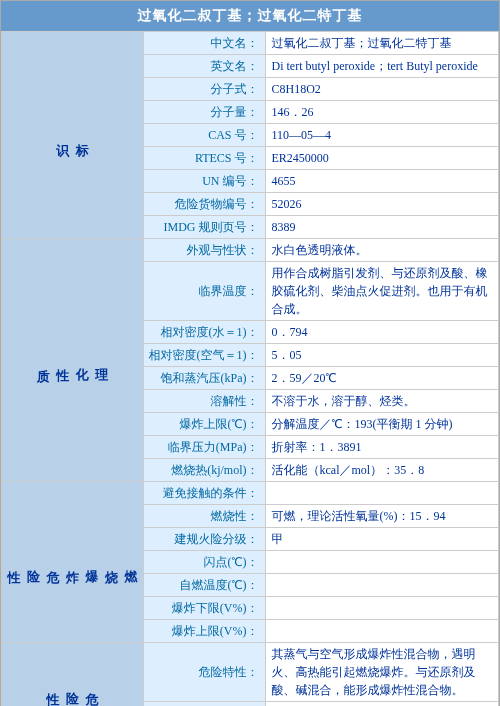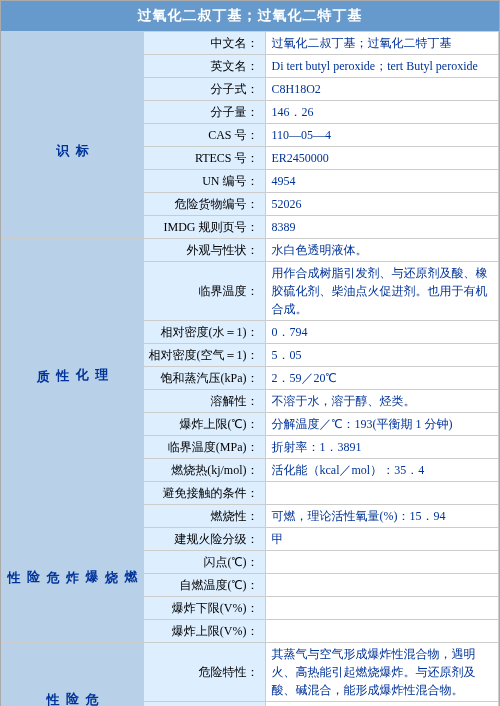--- a/index.html
+++ b/index.html
@@ -41,21 +41,21 @@
       font-weight: bold;
       text-align: center;
       writing-mode: vertical-rl;
       font-size: 13px;
       letter-spacing: 4px;
       width: 22px;
       padding: 4px 2px;
     }
     .label-cell {
       background: #ddeeff;
-      color: #000000;
+      color: #0369a1;
       text-align: right;
       width: 110px;
       font-size: 12px;
       padding-right: 6px;
       white-space: nowrap;
     }
     .value-cell {
       color: #003399;
       font-size: 12px;
       padding-left: 6px;
@@ -90,21 +90,21 @@
       <tr>
         <td class="label-cell">CAS 号：</td>
         <td class="value-cell">110—05—4</td>
       </tr>
       <tr>
         <td class="label-cell">RTECS 号：</td>
         <td class="value-cell">ER2450000</td>
       </tr>
       <tr>
         <td class="label-cell">UN 编号：</td>
-        <td class="value-cell">4954</td>
+        <td class="value-cell">4655</td>
       </tr>
       <tr>
         <td class="label-cell">危险货物编号：</td>
         <td class="value-cell">52026</td>
       </tr>
       <tr>
         <td class="label-cell">IMDG 规则页号：</td>
         <td class="value-cell">8389</td>
       </tr>
     </tbody>
@@ -133,26 +133,26 @@
       </tr>
       <tr>
         <td class="label-cell">溶解性：</td>
         <td class="value-cell">不溶于水，溶于醇、烃类。</td>
       </tr>
       <tr>
         <td class="label-cell">爆炸上限(℃)：</td>
         <td class="value-cell">分解温度／℃：193(平衡期 1 分钟)</td>
       </tr>
       <tr>
-        <td class="label-cell">临界温度(MPa)：</td>
+        <td class="label-cell">临界压力(MPa)：</td>
         <td class="value-cell">折射率：1．3891</td>
       </tr>
       <tr>
         <td class="label-cell">燃烧热(kj/mol)：</td>
-        <td class="value-cell">活化能（kcal／mol）：35．4</td>
+        <td class="value-cell">活化能（kcal／mol）：35．8</td>
       </tr>
     </tbody>
 
     <tbody>
       <tr>
         <td class="section-cell" rowspan="7">燃<br>烧<br>爆<br>炸<br>危<br>险<br>性</td>
         <td class="label-cell">避免接触的条件：</td>
         <td class="value-cell"></td>
       </tr>
       <tr>

